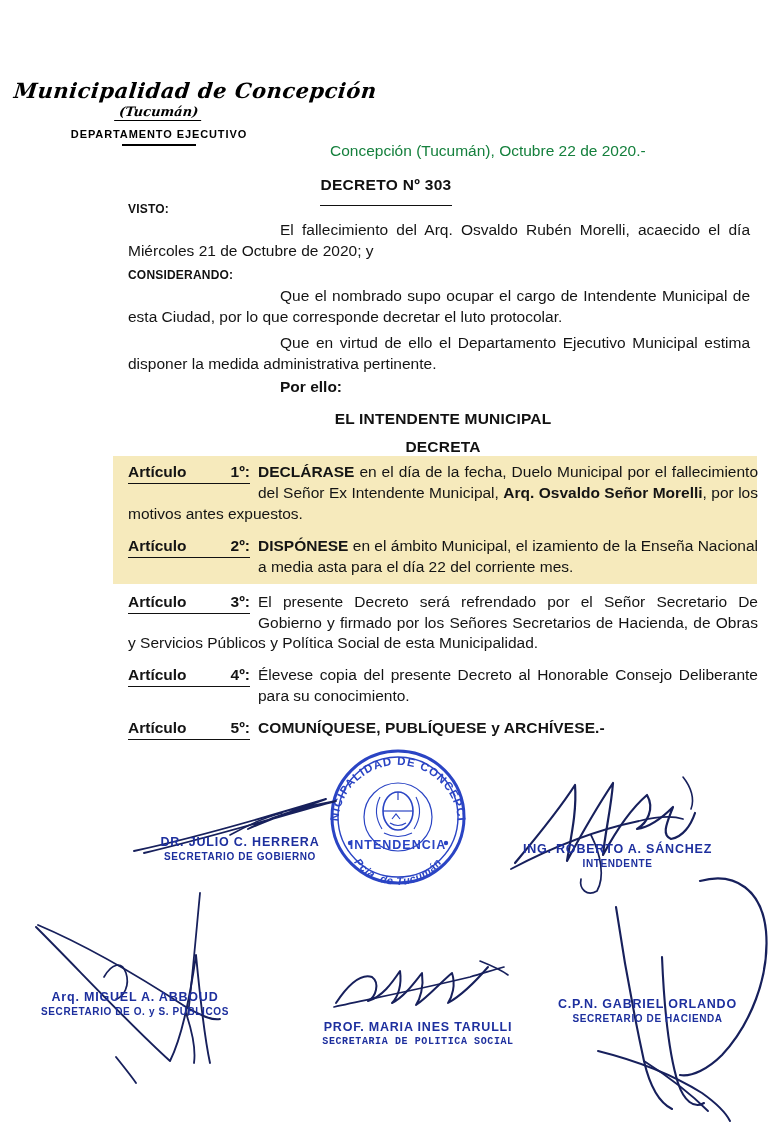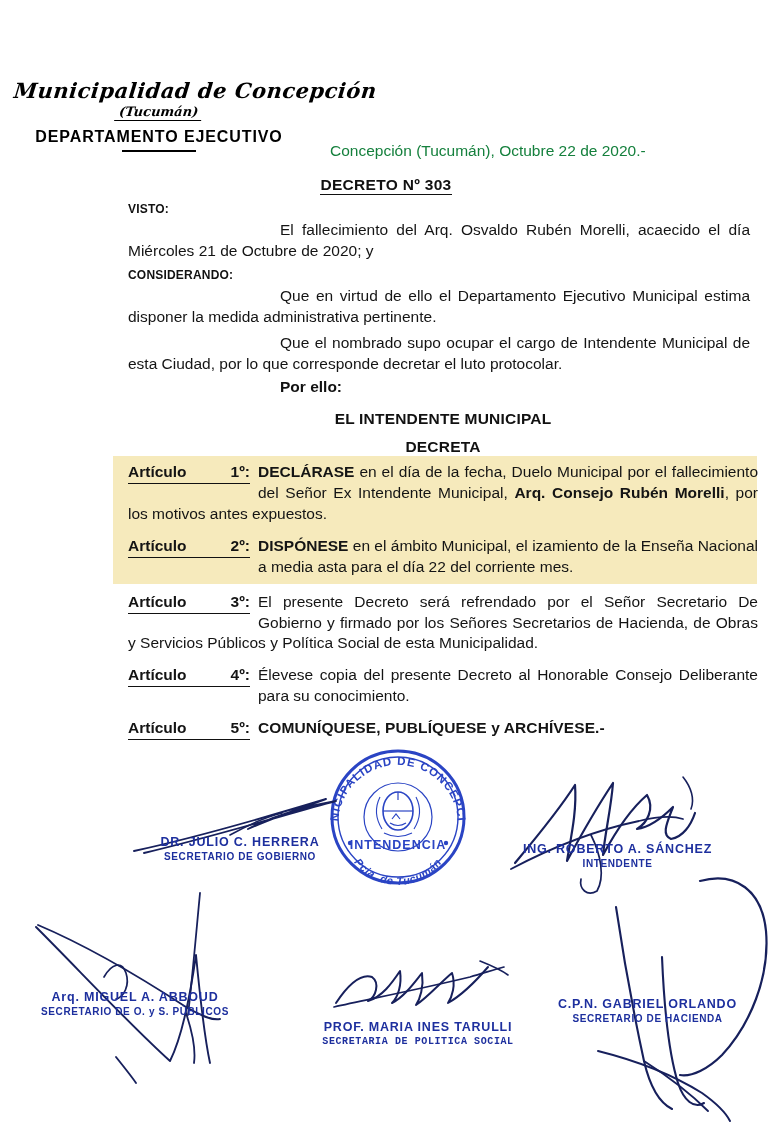--- a/index.html
+++ b/index.html
@@ -48,21 +48,21 @@
     color: #000;
     transform: skewX(-6deg);
     margin-top: 1px;
     display: inline-block;
     border-bottom: 1.4px solid #000;
     padding: 0 4px 1px 4px;
   }
   .lh-dept {
     font-family: "Liberation Sans", sans-serif;
     font-weight: 700;
-    font-size: 16px;
+    font-size: 11px;
     letter-spacing: 0.9px;
     color: #000;
     margin-top: 7px;
   }
   .lh-rule {
     width: 74px;
     height: 0;
     border-top: 2.3px solid #000;
     margin: 4px auto 0 auto;
   }
@@ -81,21 +81,21 @@
     left: 0;
     top: 176px;
     width: 772px;
     text-align: center;
     font-size: 15.5px;
     font-weight: 700;
     letter-spacing: 0.3px;
   }
   #decreto-title span.ul {
     border-bottom: 1.6px solid #111;
-    padding-bottom: 1px;
+    padding-bottom: 12px;
   }
 
   
   #doc {
     position: absolute;
     left: 128px;
     top: 196px;
     width: 630px;
   }
   .sec-label {
@@ -224,39 +224,39 @@
   </div>
 
   <div id="dateline">Concepción (Tucumán), Octubre 22 de 2020.-</div>
   <div id="decreto-title"><span class="ul">DECRETO Nº 303</span></div>
 
   <div id="doc">
     <div class="sec-label">VISTO:</div>
     <div class="para">El fallecimiento del Arq. Osvaldo Rubén Morelli, acaecido el día Miércoles 21 de Octubre de 2020; y</div>
 
     <div class="sec-label">CONSIDERANDO:</div>
+    <div class="para">Que el nombrado supo ocupar el cargo de Intendente Municipal de esta Ciudad, por lo que corresponde decretar el luto protocolar.</div>
     <div class="para">Que en virtud de ello el Departamento Ejecutivo Municipal estima disponer la medida administrativa pertinente.</div>
-    <div class="para">Que el nombrado supo ocupar el cargo de Intendente Municipal de esta Ciudad, por lo que corresponde decretar el luto protocolar.</div>
 
     <div class="por-ello">Por ello:</div>
     <div class="centered-line" style="margin-top:14px;">EL INTENDENTE MUNICIPAL</div>
     <div class="decreta-wrap">
       <span class="decreta">DECRETA</span>
     </div>
   </div>
 
   <div id="highlight-band" style="background: rgb(246, 234, 188);"></div>
 
   <div id="articles">
 
     <div class="article">
       <span class="art-label">
         <span class="lbl-word">Artículo</span><span class="lbl-num">1º:</span>
       </span>
-      <span class="art-body"><b class="inline-b">DECLÁRASE</b><span> en el día de la fecha, Duelo Municipal por el fallecimiento del Señor Ex Intendente Municipal, </span><b class="inline-b">Arq. Consejo Rubén Morelli</b><span>, por los motivos antes expuestos.</span></span>
+      <span class="art-body"><b class="inline-b">DECLÁRASE</b><span> en el día de la fecha, Duelo Municipal por el fallecimiento del Señor Ex Intendente Municipal, </span><b class="inline-b">Arq. Osvaldo Señor Morelli</b><span>, por los motivos antes expuestos.</span></span>
       <div class="art-clear"></div>
     </div>
 
     <div class="article">
       <span class="art-label">
         <span class="lbl-word">Artículo</span><span class="lbl-num">2º:</span>
       </span>
       <span class="art-body"><b class="inline-b">DISPÓNESE</b><span> en el ámbito Municipal, el izamiento de la Enseña Nacional a media asta para el día 22 del corriente mes.</span></span>
       <div class="art-clear"></div>
     </div>

